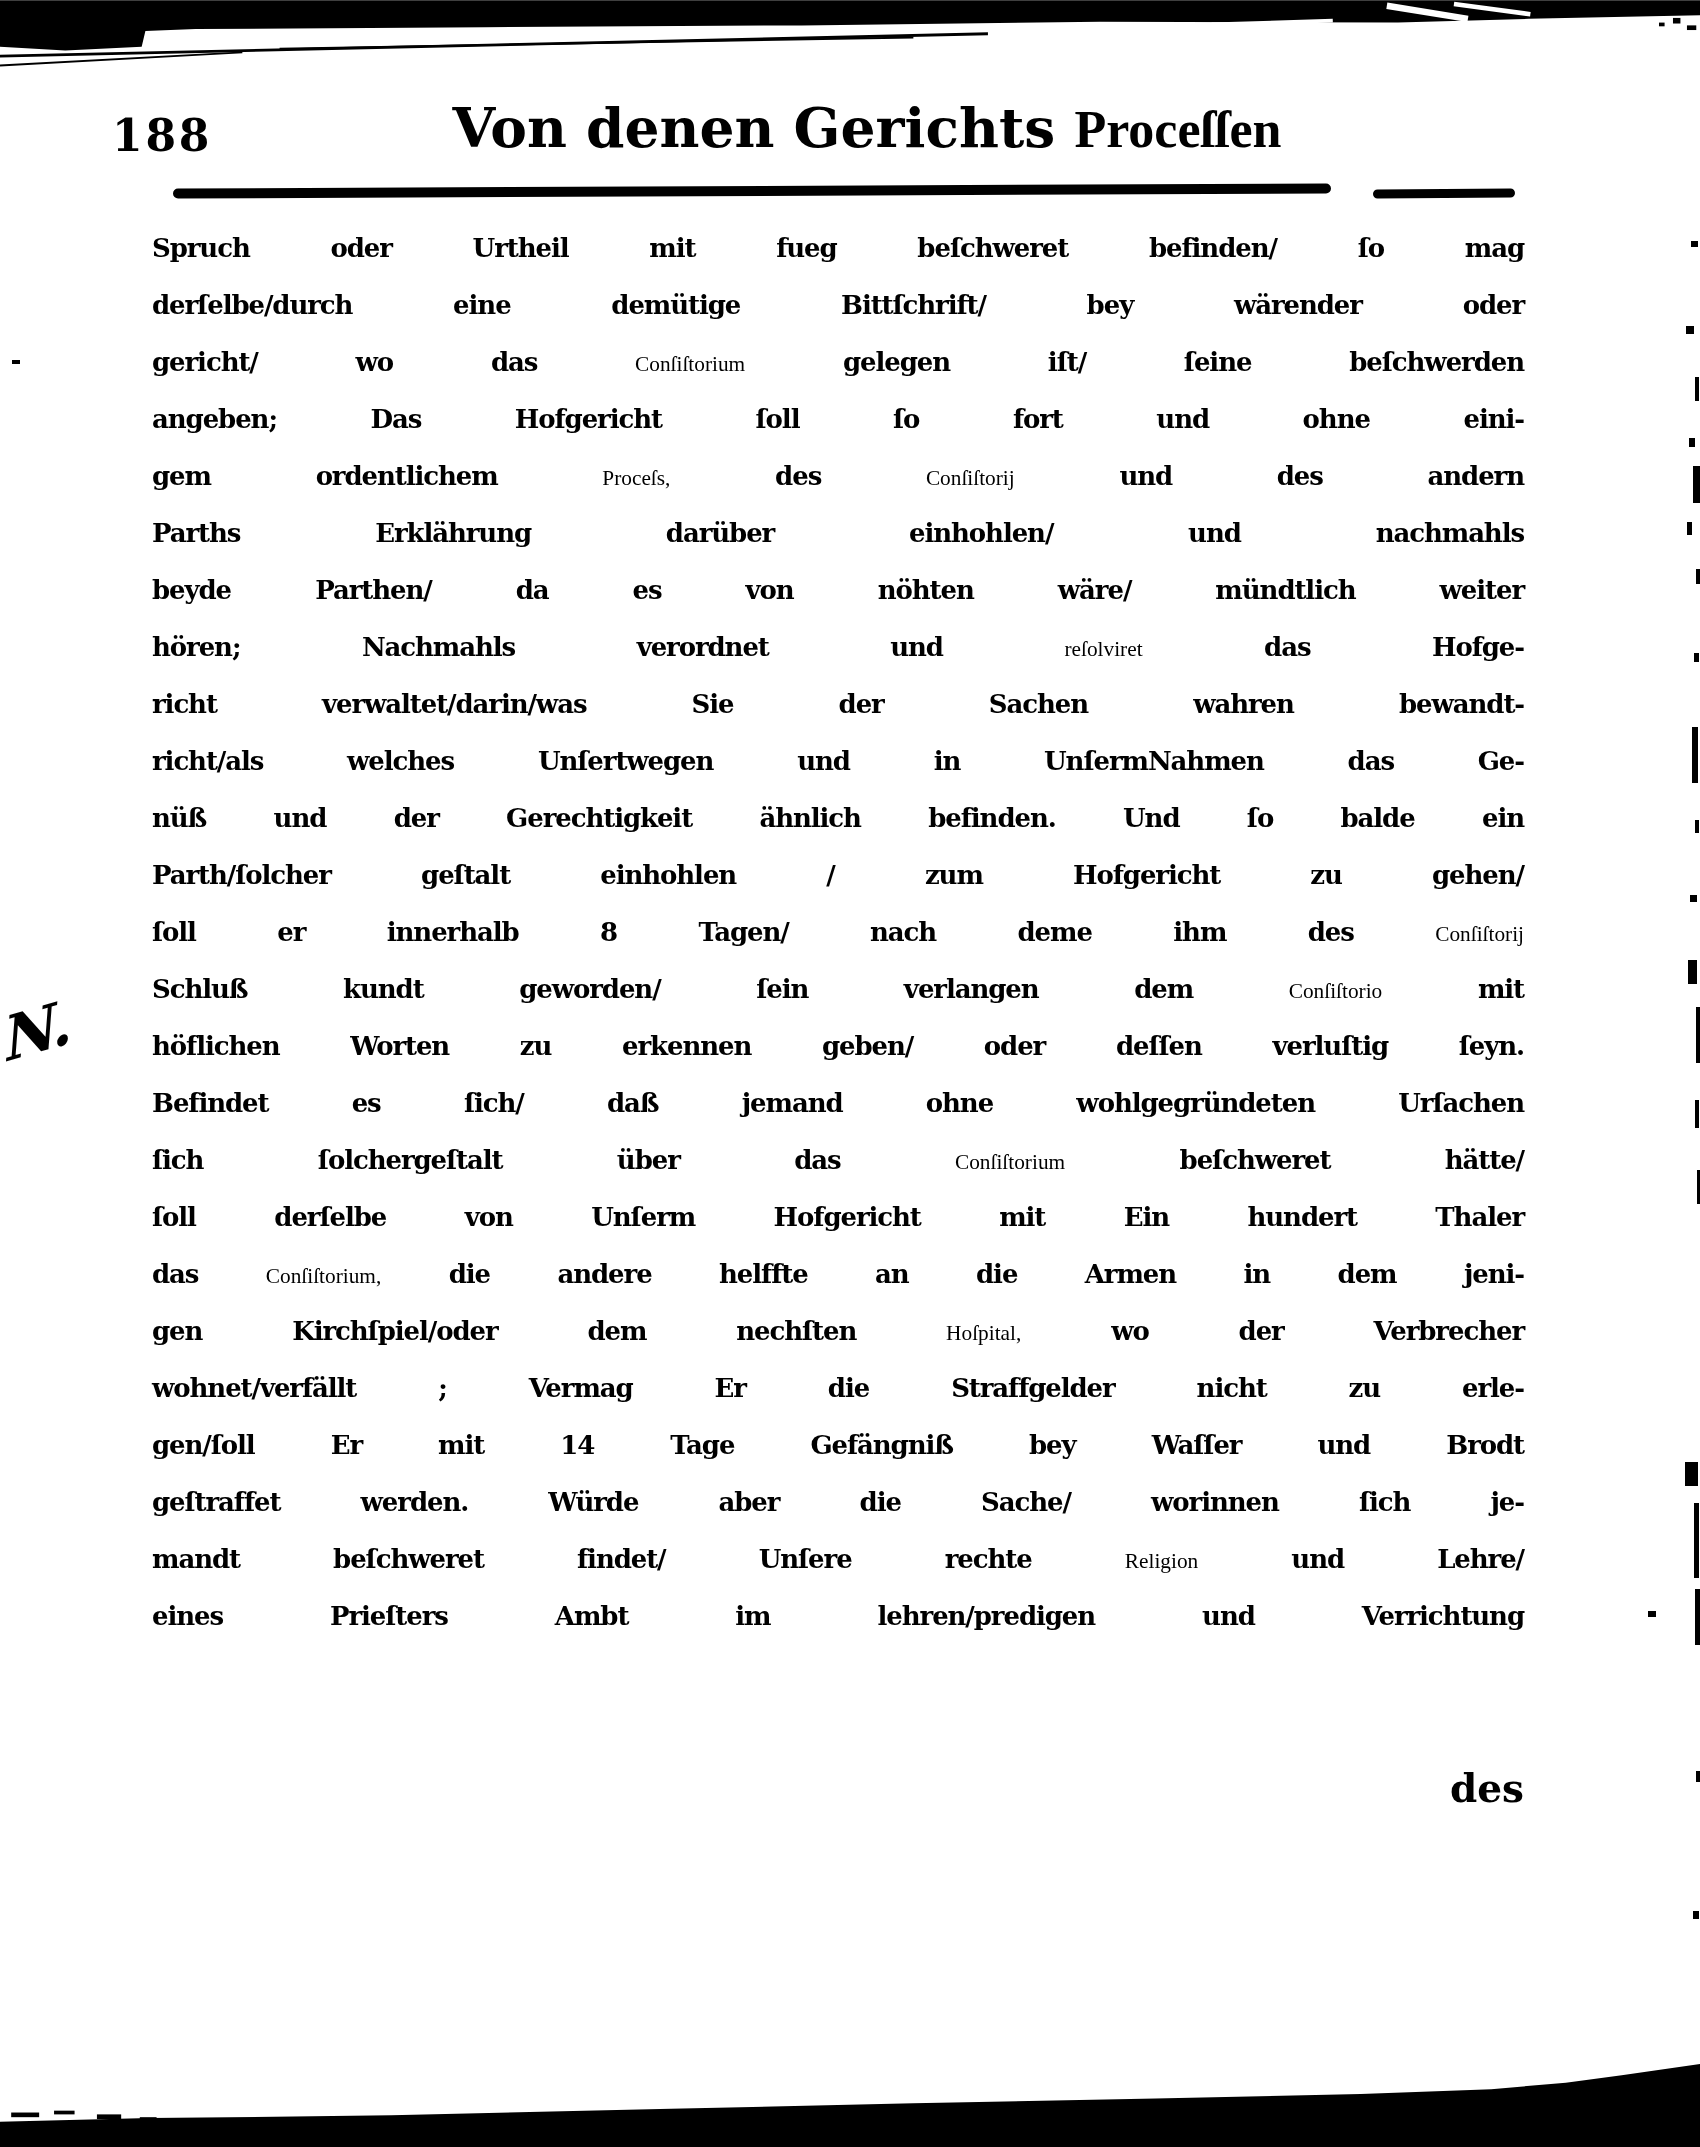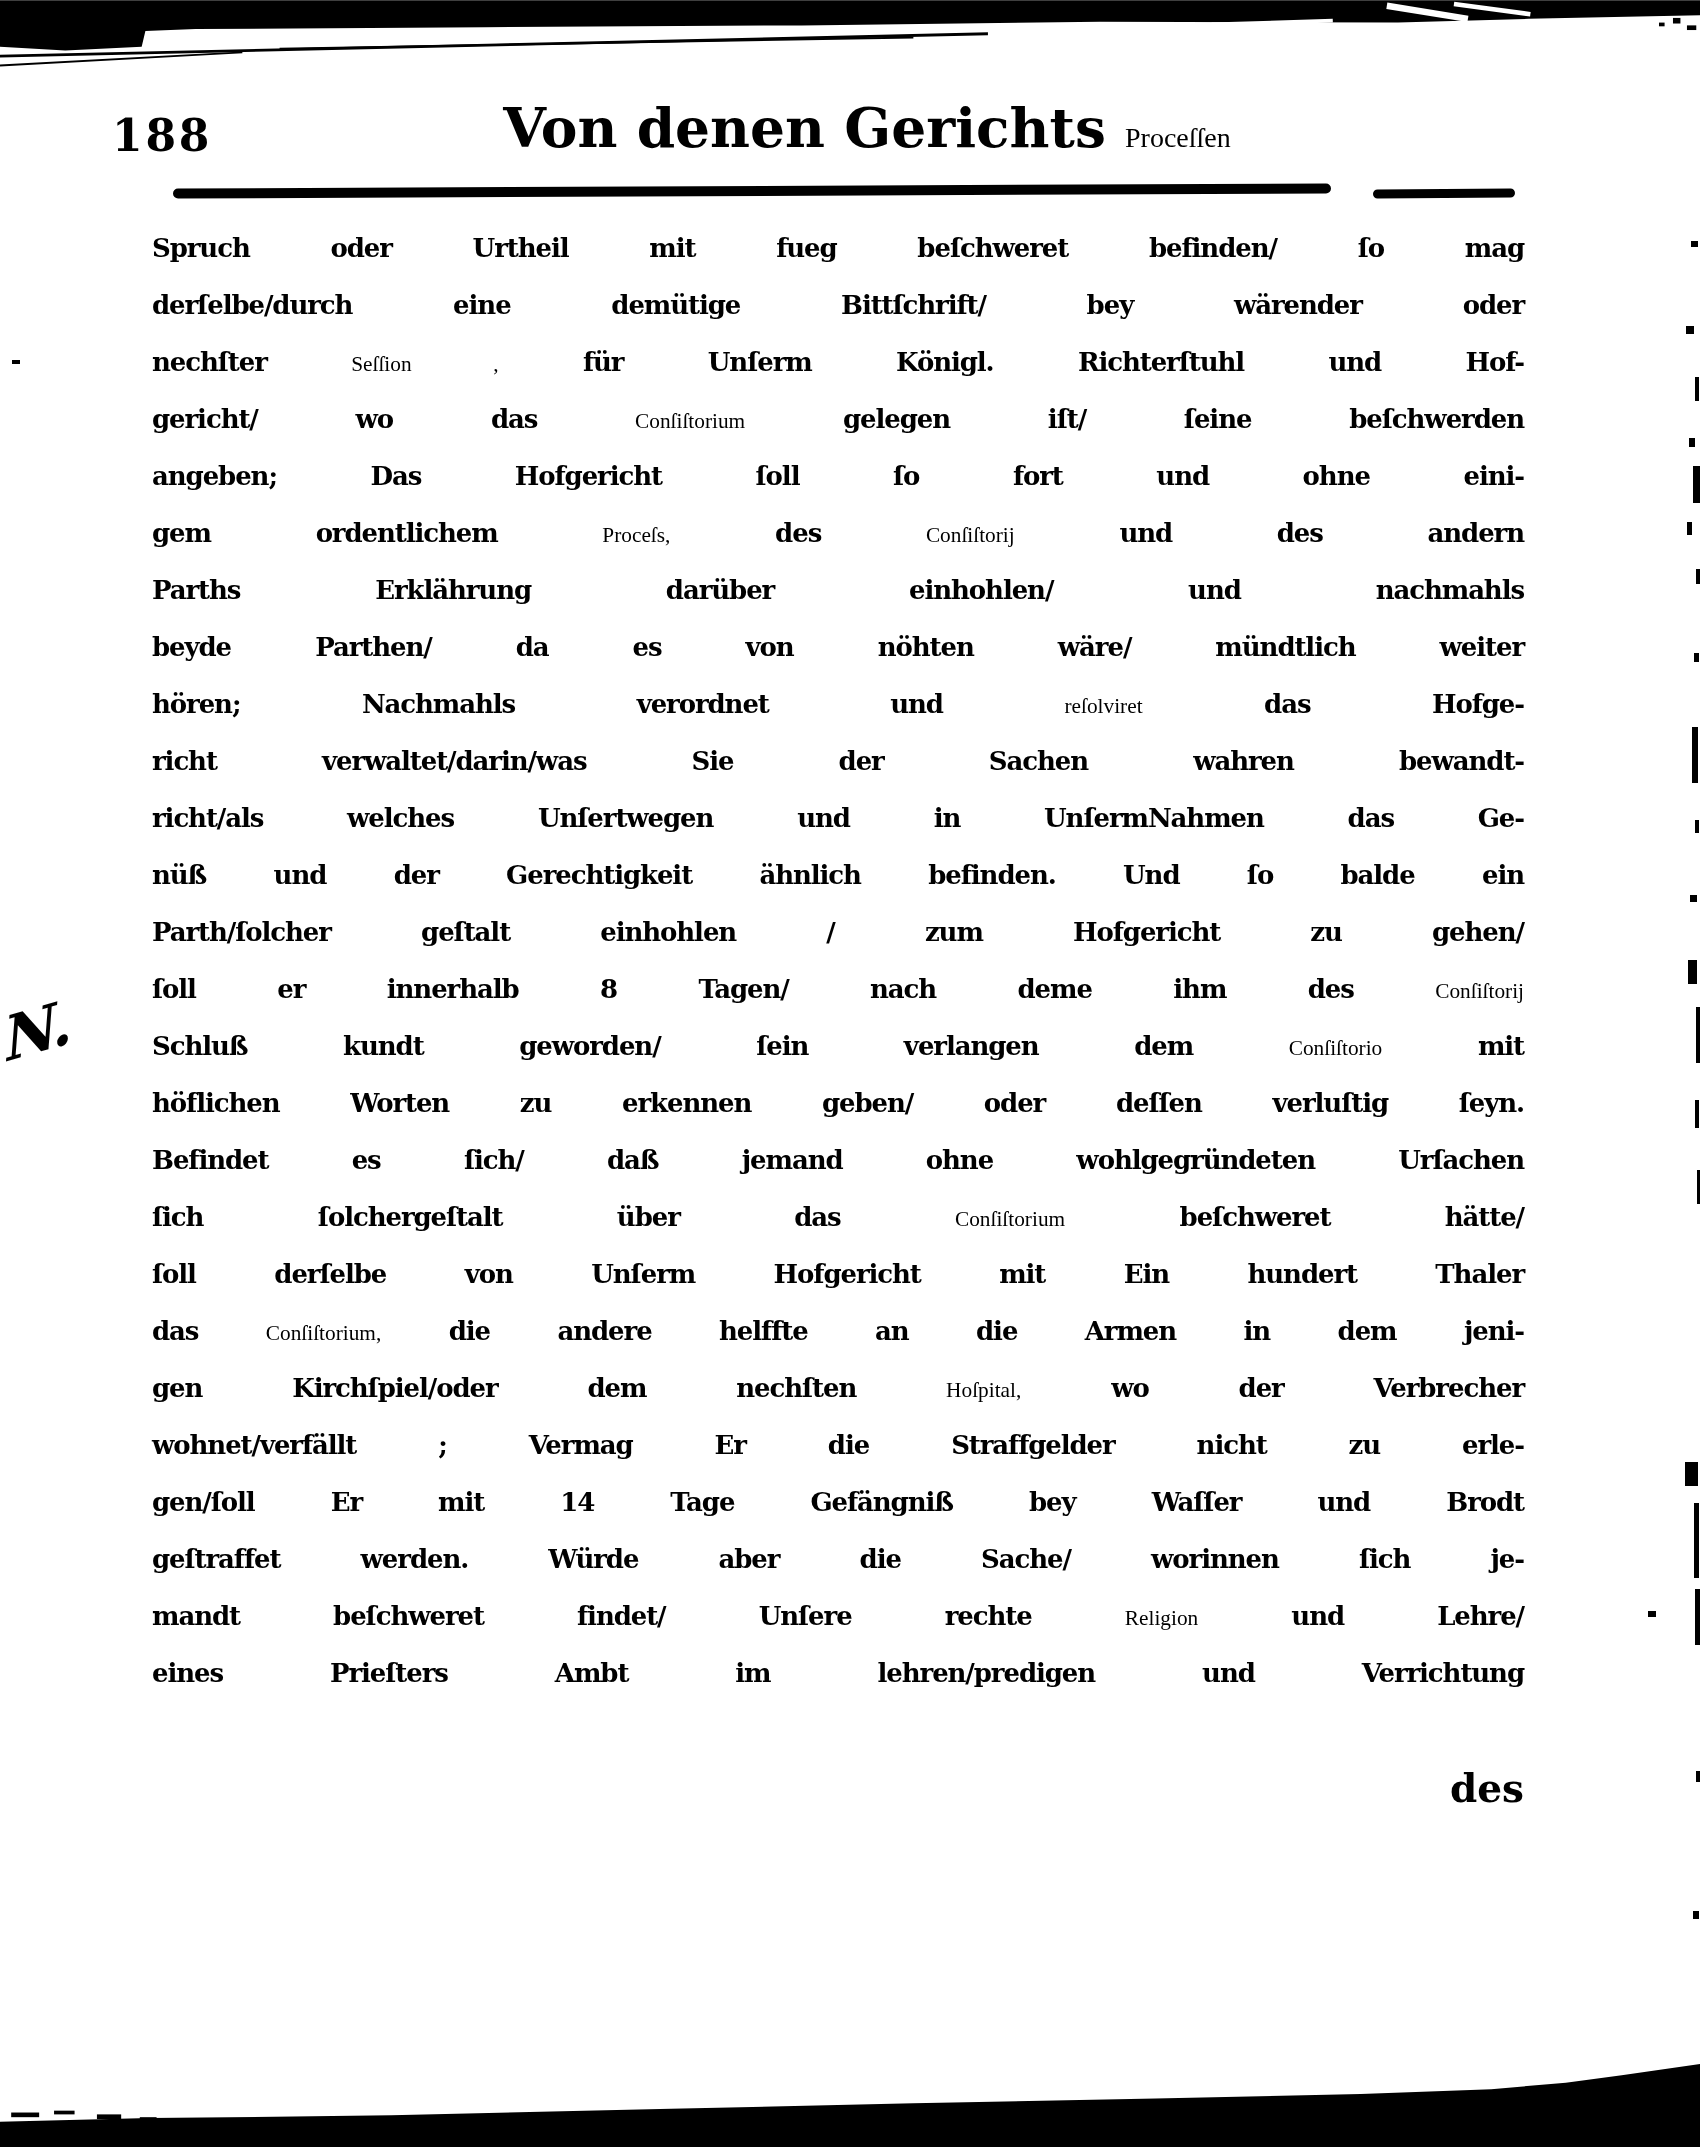--- a/index.html
+++ b/index.html
@@ -14,21 +14,21 @@
   .fraktur { font-family:"DejaVu Serif", serif; font-weight:700; }
   .antiqua { font-family:"Liberation Serif","DejaVu Serif", serif; font-weight:400; font-size:0.82em; letter-spacing:0; }
   .page-number {
     position:absolute; left:112px; top:110px;
     font-size:44px; font-weight:700; letter-spacing:2.8px;
   }
   .running-head {
     position:absolute; left:401px; top:95px; width:932px;
     text-align:center; font-size:55px; line-height:65px; white-space:nowrap;
   }
-  .running-head .antiqua { font-size:28px; font-weight:400; }
+  .running-head .antiqua { font-size:52px; font-weight:700; }
   .rule-seg {
     position:absolute; background:var(--ink); border-radius:5.6px;
   }
   .rule-main { left:173px; top:186px; width:1158px; height:10.3px; transform:rotate(-0.25deg); }
   .rule-tail { left:1373px; top:189px; width:142px; height:9.3px; transform:rotate(-0.4deg); }
   .body-text { position:absolute; left:152px; top:220px; width:1372px; }
   .line {
     height:57px; line-height:57px; font-size:26px;
     letter-spacing:-1.1px; white-space:nowrap;
     text-align:justify; text-align-last:justify;
@@ -70,21 +70,20 @@
   <div class="running-head fraktur"><span>Von denen Gerichts </span><span class="antiqua">Proceſſen</span></div>
 
   <div class="rule-seg rule-main"></div>
   <div class="rule-seg rule-tail"></div>
 
   <div class="margin-note">N.</div>
 
   <div class="body-text fraktur">
       <div class="line"><span class="fraktur">Spruch oder Urtheil mit fueg beſchweret befinden/ ſo mag</span></div>
       <div class="line"><span class="fraktur">derſelbe/durch eine demütige Bittſchrift/ bey wärender oder</span></div>
-      <div class="line"><span class="fraktur">nechſter </span><span class="antiqua">Seſſion ,</span><span class="fraktur"> für Unſerm Königl. Richterſtuhl und Hof-</span></div>
       <div class="line"><span class="fraktur">gericht/ wo das </span><span class="antiqua">Conſiſtorium</span><span class="fraktur"> gelegen iſt/ ſeine beſchwerden</span></div>
       <div class="line"><span class="fraktur">angeben; Das Hofgericht ſoll ſo fort und ohne eini-</span></div>
       <div class="line"><span class="fraktur">gem ordentlichem </span><span class="antiqua">Proceſs,</span><span class="fraktur"> des </span><span class="antiqua">Conſiſtorij</span><span class="fraktur"> und des andern</span></div>
       <div class="line"><span class="fraktur">Parths Erklährung darüber einhohlen/ und nachmahls</span></div>
       <div class="line"><span class="fraktur">beyde Parthen/ da es von nöhten wäre/ mündtlich weiter</span></div>
       <div class="line"><span class="fraktur">hören; Nachmahls verordnet und </span><span class="antiqua">reſolviret</span><span class="fraktur"> das Hofge-</span></div>
       <div class="line"><span class="fraktur">richt verwaltet/darin/was Sie der Sachen wahren bewandt-</span></div>
       <div class="line"><span class="fraktur">richt/als welches Unſertwegen und in UnſermNahmen das Ge-</span></div>
       <div class="line"><span class="fraktur">nüß und der Gerechtigkeit ähnlich befinden. Und ſo balde ein</span></div>
       <div class="line"><span class="fraktur">Parth/ſolcher geſtalt einhohlen / zum Hofgericht zu gehen/</span></div>

